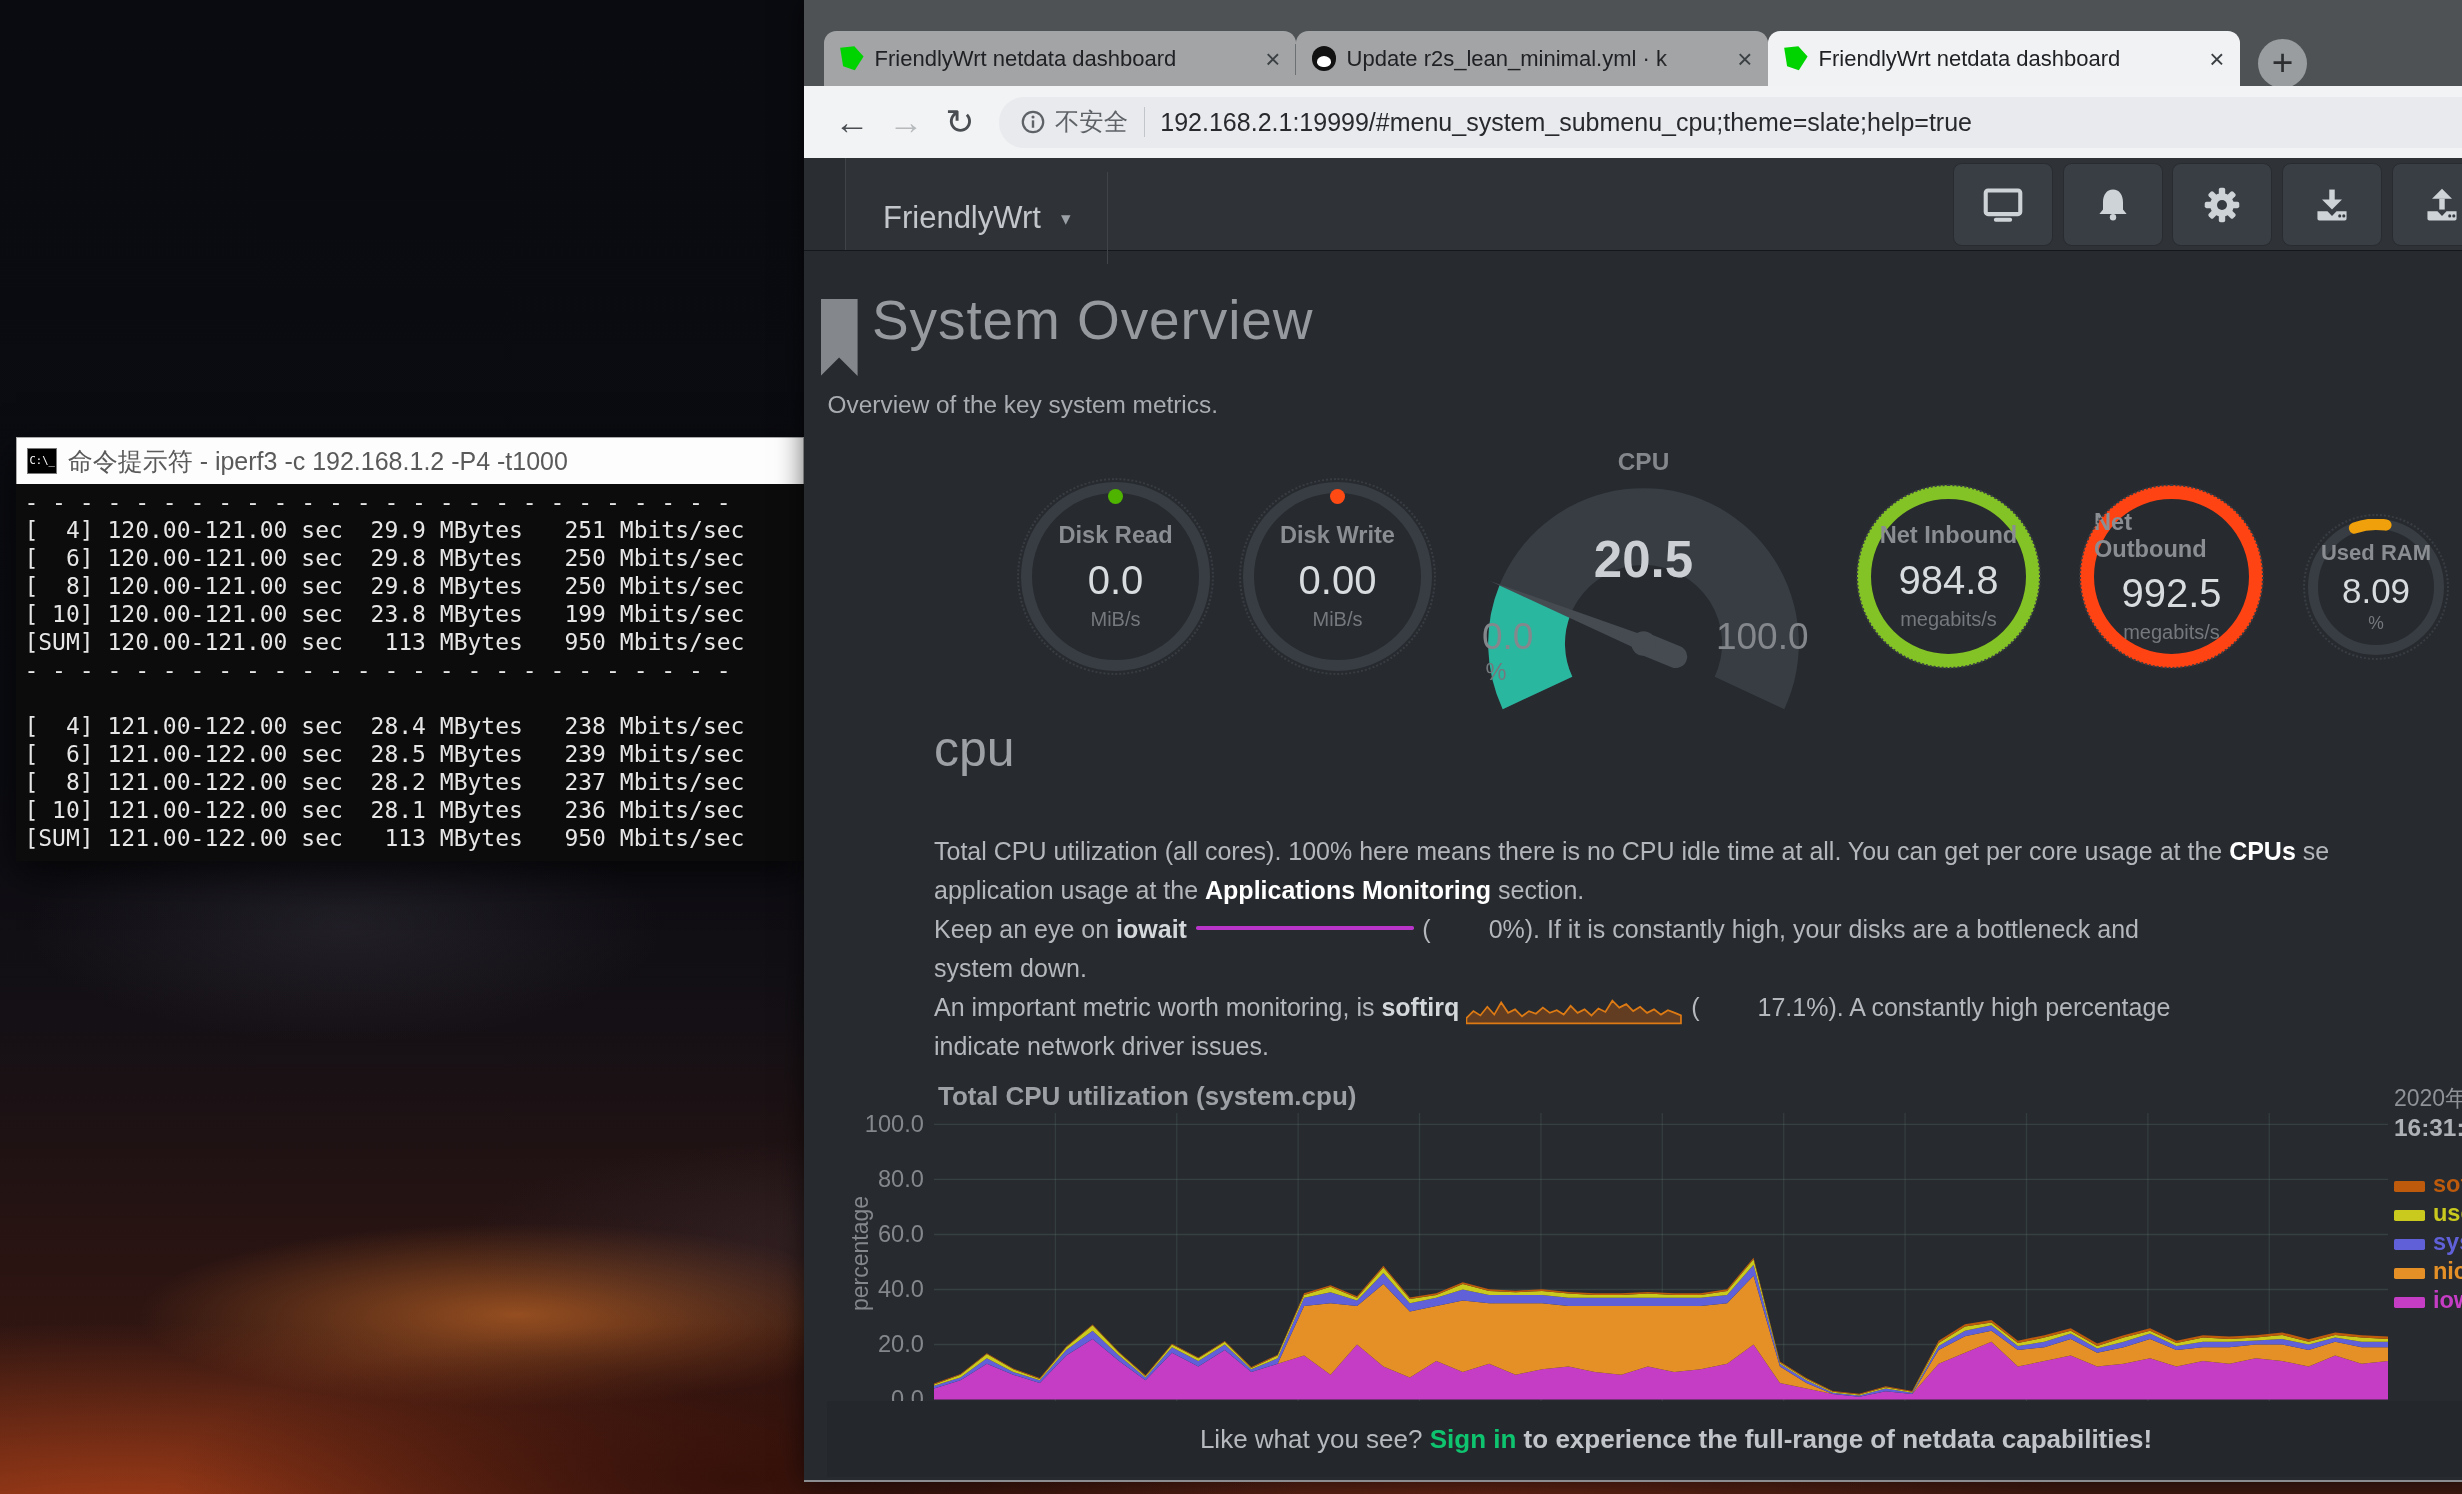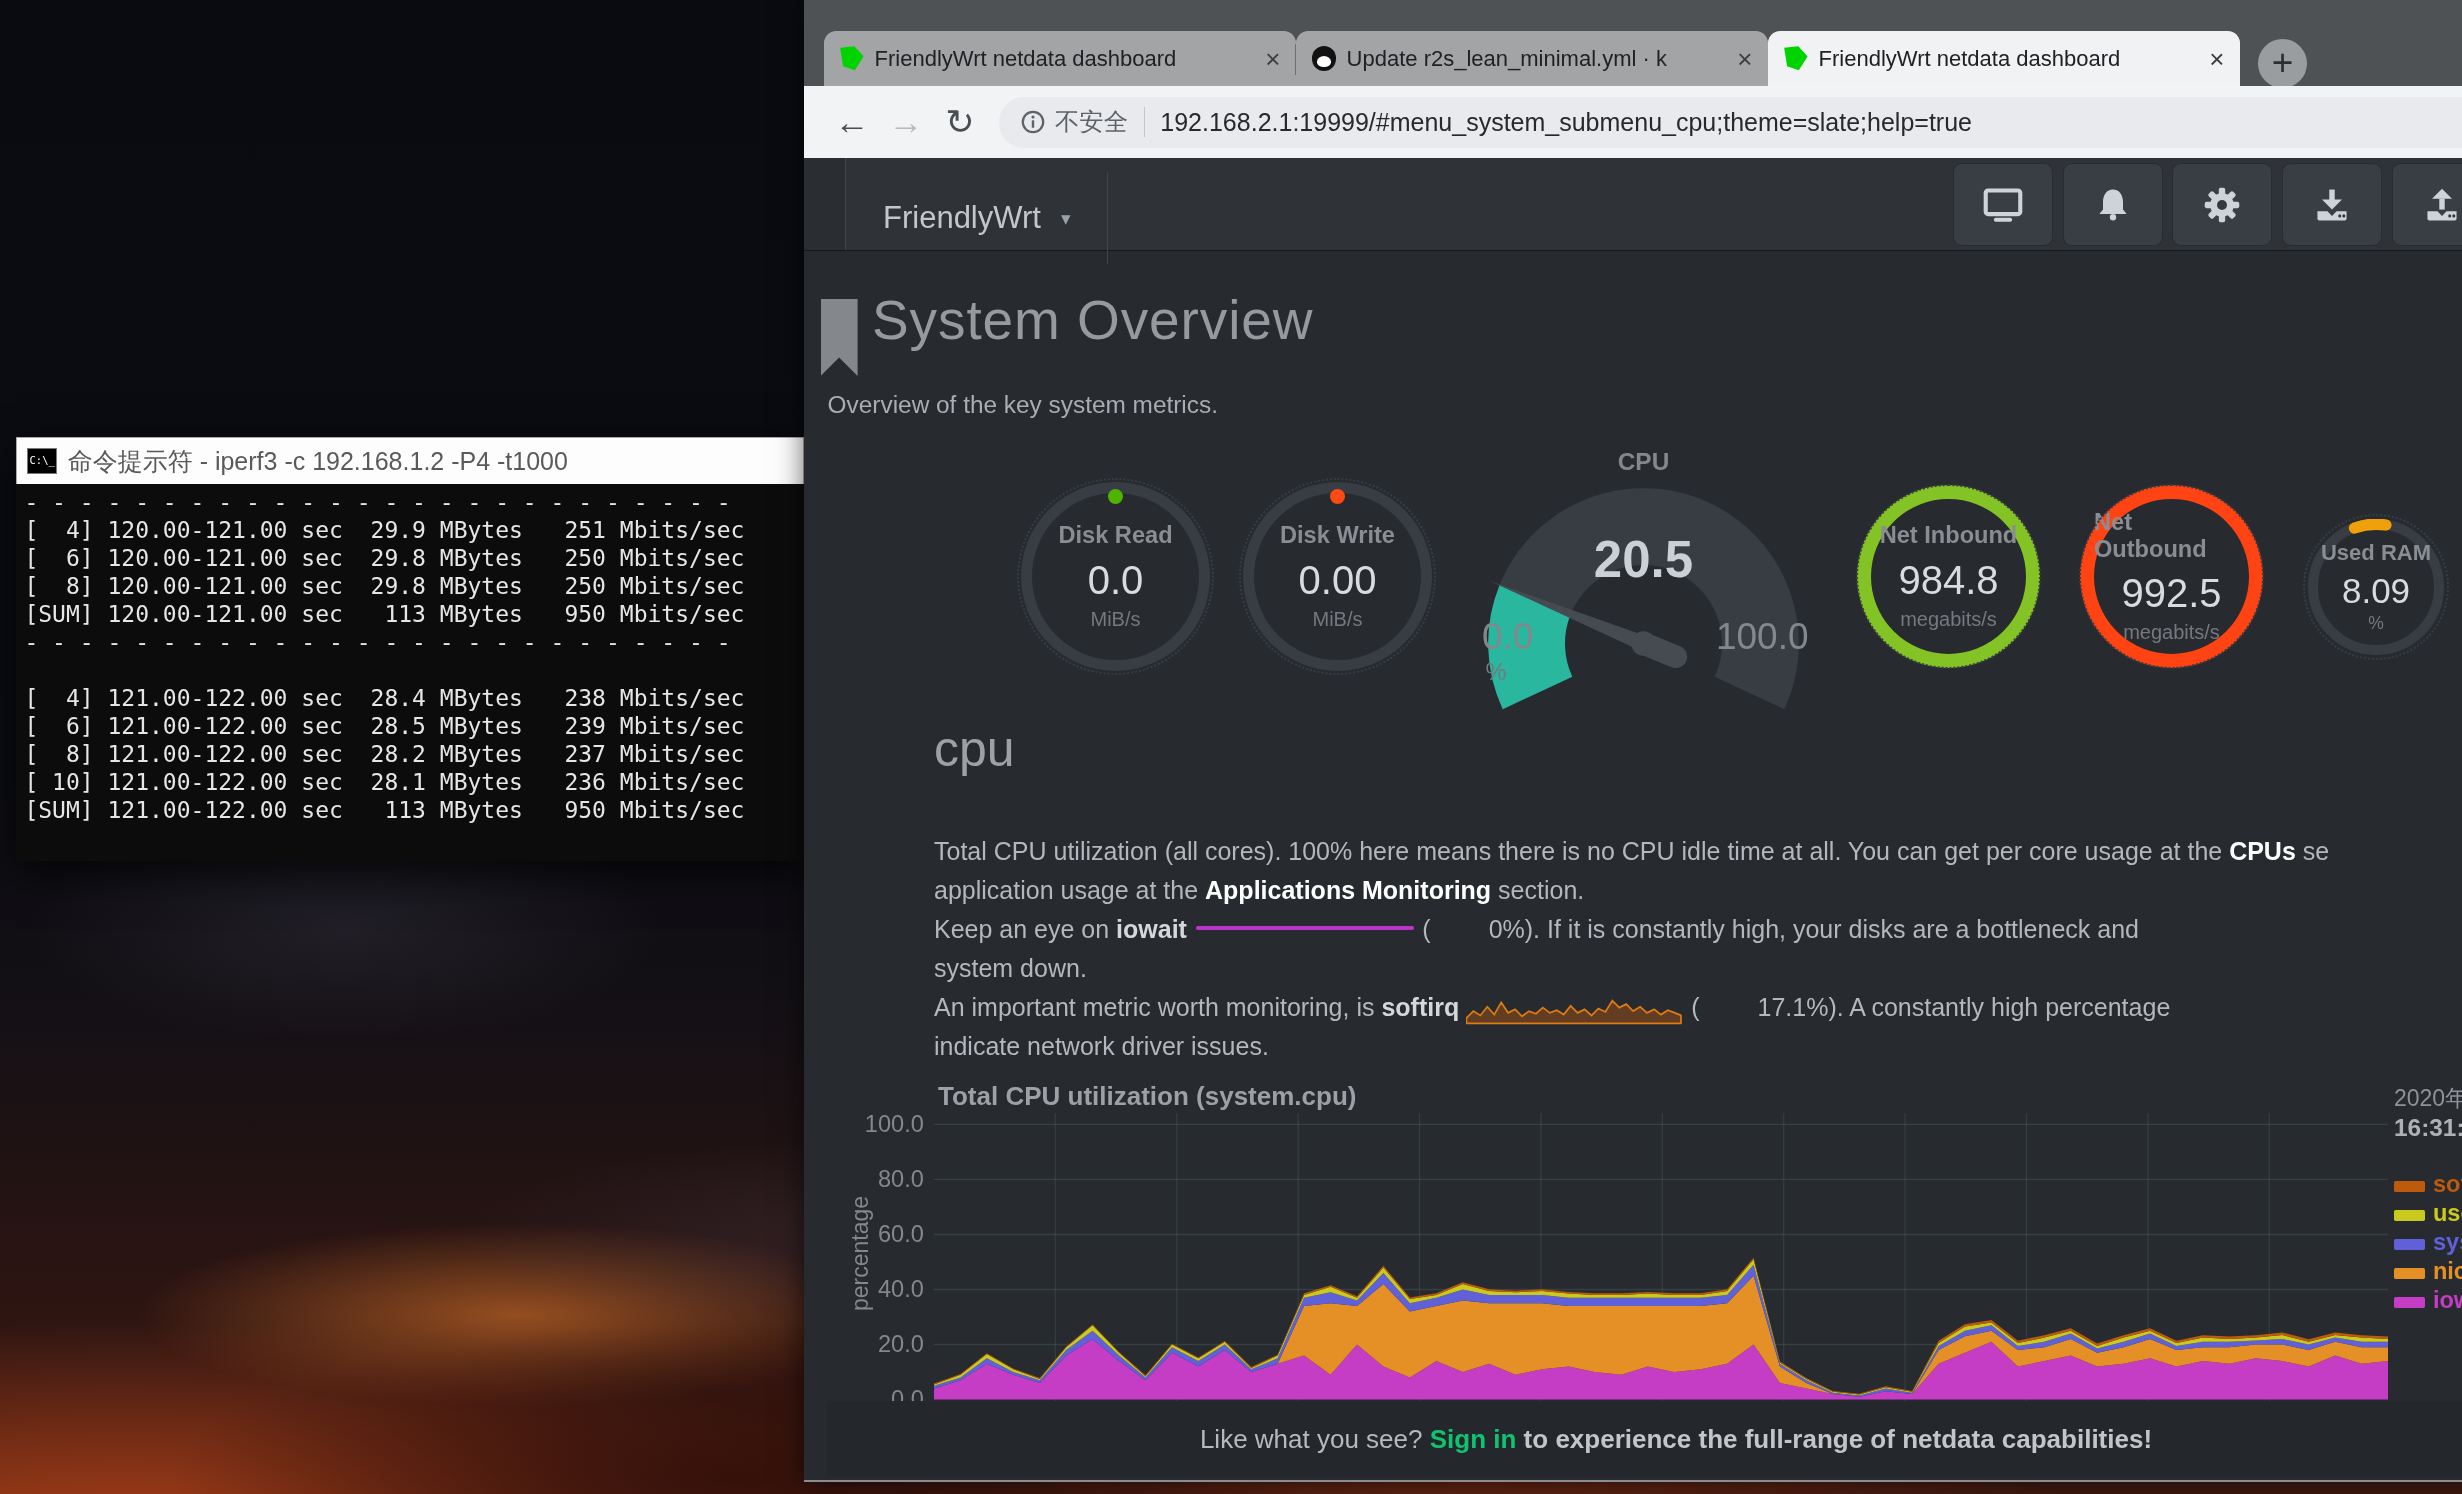--- a/index.html
+++ b/index.html
@@ -129,20 +129,21 @@
   <div class="term">
     <div class="term-bar">
       <div class="term-ico">C:\_</div>
       <div class="term-title">命令提示符 - iperf3  -c 192.168.1.2 -P4 -t1000</div>
     </div>
     <div class="term-body">
         <div class="tline">- - - - - - - - - - - - - - - - - - - - - - - - - -</div>
         <div class="tline">[  4] 120.00-121.00 sec  29.9 MBytes   251 Mbits/sec</div>
         <div class="tline">[  6] 120.00-121.00 sec  29.8 MBytes   250 Mbits/sec</div>
         <div class="tline">[  8] 120.00-121.00 sec  29.8 MBytes   250 Mbits/sec</div>
+        <div class="tline">[ 10] 120.00-121.00 sec  23.8 MBytes   199 Mbits/sec</div>
         <div class="tline">[SUM] 120.00-121.00 sec   113 MBytes   950 Mbits/sec</div>
         <div class="tline">- - - - - - - - - - - - - - - - - - - - - - - - - -</div>
         <div class="tline"> </div>
         <div class="tline">[  4] 121.00-122.00 sec  28.4 MBytes   238 Mbits/sec</div>
         <div class="tline">[  6] 121.00-122.00 sec  28.5 MBytes   239 Mbits/sec</div>
         <div class="tline">[  8] 121.00-122.00 sec  28.2 MBytes   237 Mbits/sec</div>
         <div class="tline">[ 10] 121.00-122.00 sec  28.1 MBytes   236 Mbits/sec</div>
         <div class="tline">[SUM] 121.00-122.00 sec   113 MBytes   950 Mbits/sec</div>
       </div>
   </div>

